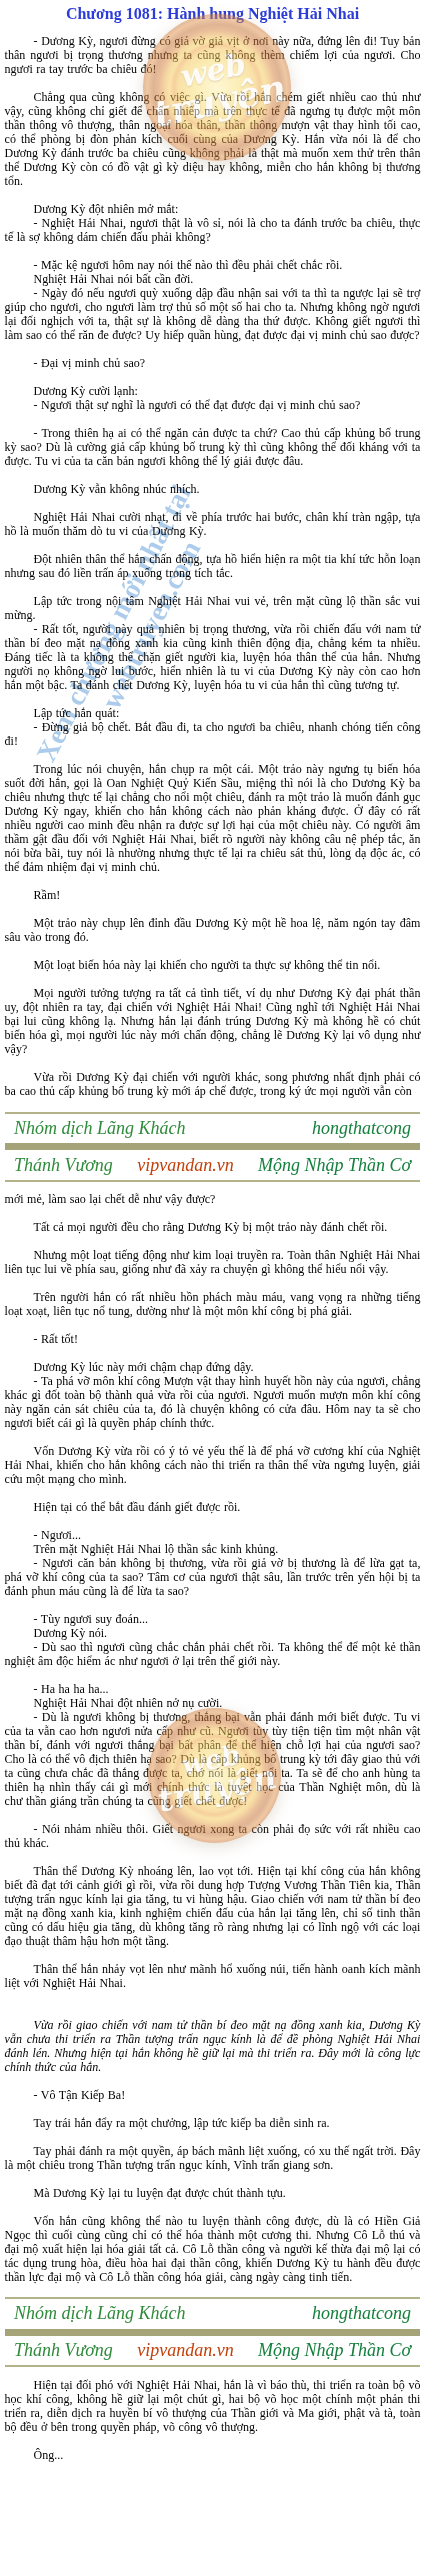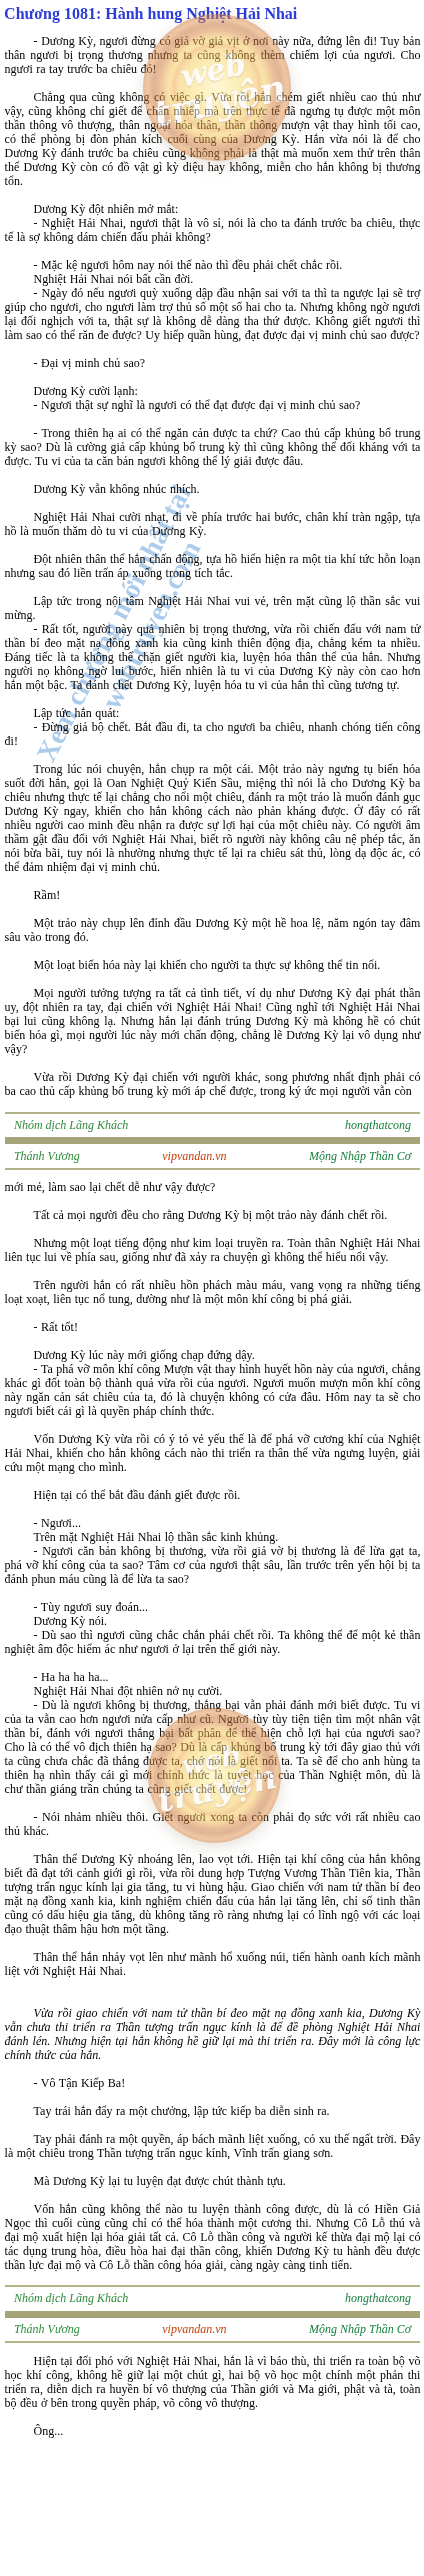--- a/index.html
+++ b/index.html
@@ -6,21 +6,21 @@
   .page {
     position:relative;
     width:425px; height:3553px;
     background:#ffffff;
     overflow:hidden;
     font-family:"Liberation Serif", serif;
     color:#000000;
   }
   h1.chapter-title {
     margin:5.2px 4.1px 0 4.1px;
-    text-align:left;
+    text-align:center;
     font-size:16px;
     font-weight:bold;
     color:#2b3cd9;
     font-family:"Liberation Serif", serif;
   }
   .body-text {
     position:relative;
     z-index:1;
     padding:0 4.6px;
     margin-top:11px;
@@ -42,21 +42,21 @@
     margin:13.4px 0 10.3px 0;
     border-top:2.1px solid #b3b288;
     border-bottom:2.1px solid #b3b288;
     font-style:italic;
   }
   .credits .crow {
     display:flex;
     justify-content:space-between;
     align-items:center;
     padding:4.1px 9.3px;
-    font-size:12px;
+    font-size:18px;
   }
   .credits .band { height:7.7px; background:#a5a478; }
   .c-green  { color:#2f8b3a; }
   .c-orange { color:#15803d; }
   .c-gray   { color:#c2410c; }
 
   
   .wm { position:absolute; pointer-events:none; }
   .coin {
     border-radius:50%;
@@ -139,21 +139,21 @@
       <span class="c-green">Thánh Vương</span>
       <span class="c-gray">vipvandan.vn</span>
       <span class="c-orange">Mộng Nhập Thần Cơ</span>
     </div>
   </div>
 <p class="para gap0 cont">mới mẻ, làm sao lại chết dễ như vậy được?</p>
       <p class="para gap1">Tất cả mọi người đều cho rằng Dương Kỳ bị một trảo này đánh chết rồi.</p>
       <p class="para gap1">Nhưng một loạt tiếng động như kim loại truyền ra. Toàn thân Nghiệt Hải Nhai liên tục lui về phía sau, giống như đã xảy ra chuyện gì không thể hiểu nổi vậy.</p>
       <p class="para gap1">Trên người hắn có rất nhiều hồn phách màu máu, vang vọng ra những tiếng loạt xoạt, liên tục nổ tung, dường như là một môn khí công bị phá giải.</p>
       <p class="para gap1">- Rất tốt!</p>
-      <p class="para gap1">Dương Kỳ lúc này mới giống chạp đứng dậy.</p>
+      <p class="para gap1">Dương Kỳ lúc này mới chậm chạp đứng dậy.</p>
       <p class="para gap0">- Ta phá vỡ môn khí công Mượn vật thay hình huyết hồn này của ngươi, chẳng khác gì đốt toàn bộ thành quả vừa rồi của ngươi. Ngươi muốn mượn môn khí công này ngăn cản sát chiêu của ta, đó là chuyện không có cửa đâu. Hôm nay ta sẽ cho ngươi biết cái gì là quyền pháp chính thức.</p>
       <p class="para gap1">Vốn Dương Kỳ vừa rồi có ý tỏ vẻ yếu thế là để phá vỡ cương khí của Nghiệt Hải Nhai, khiến cho hắn không cách nào thi triển ra thân thể vừa ngưng luyện, giải cứu một mạng cho mình.</p>
       <p class="para gap1">Hiện tại có thể bắt đầu đánh giết được rồi.</p>
       <p class="para gap1">- Ngươi...</p>
       <p class="para gap0">Trên mặt Nghiệt Hải Nhai lộ thần sắc kinh khủng.</p>
       <p class="para gap0">- Ngươi căn bản không bị thương, vừa rồi giả vờ bị thương là để lừa gạt ta, phá vỡ khí công của ta sao? Tâm cơ của ngươi thật sâu, lần trước trên yến hội bị ta đánh phun máu cũng là để lừa ta sao?</p>
       <p class="para gap1">- Tùy ngươi suy đoán...</p>
       <p class="para gap0">Dương Kỳ nói.</p>
       <p class="para gap0">- Dù sao thì ngươi cũng chắc chắn phải chết rồi. Ta không thể để một kẻ thần nghiệt âm độc hiểm ác như ngươi ở lại trên thế giới này.</p>
       <p class="para gap1">- Ha ha ha ha...</p>

